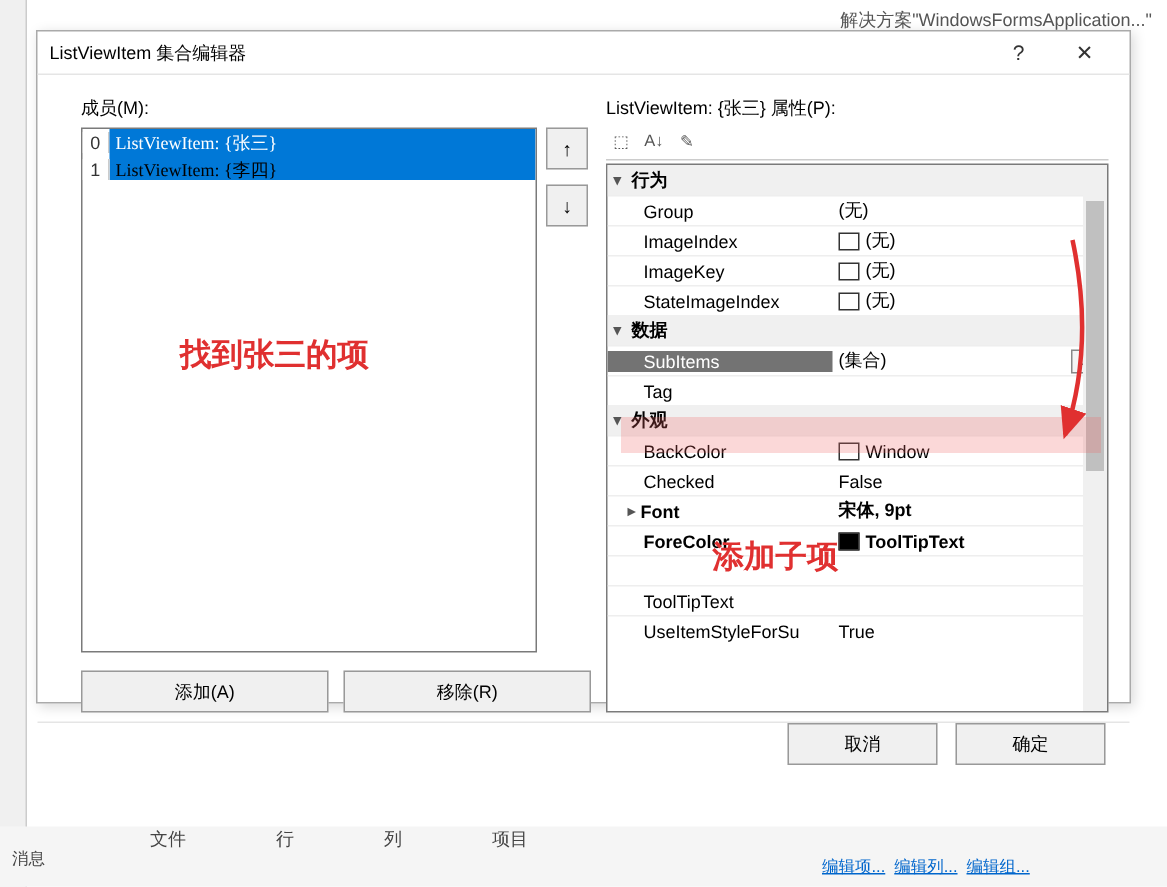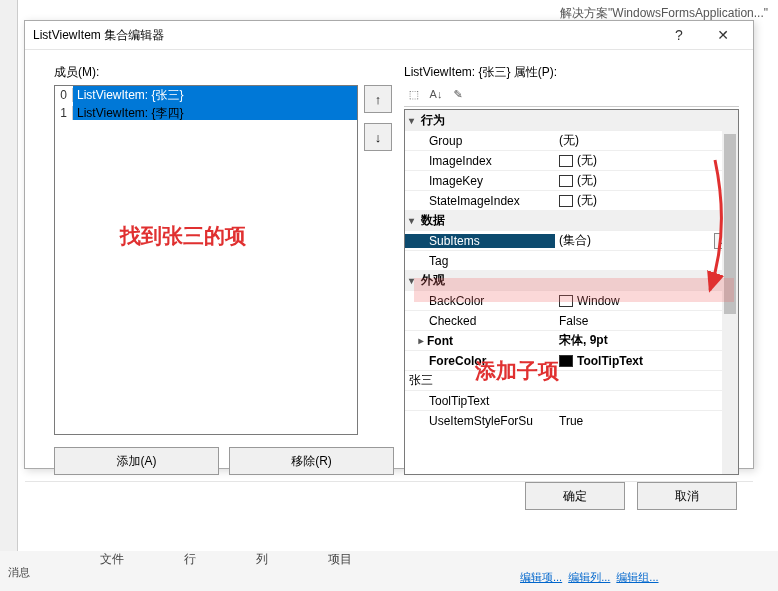--- a/index.html
+++ b/index.html
@@ -12,53 +12,53 @@
 .titlebar { height: 30px; display: flex; align-items: center; padding: 0 8px; border-bottom: 1px solid #e5e5e5; }
 .titlebar .title { flex: 1; font-size: 12px; color: #000; }
 .titlebar .tb-btn { width: 44px; height: 28px; display: flex; align-items: center; justify-content: center; font-size: 14px; color: #333; cursor: pointer; }
 .content { flex: 1; display: flex; padding: 14px 14px 6px 18px; gap: 10px; }
 .left-pane { width: 340px; display: flex; flex-direction: column; margin-left: 11px; }
 .lbl { margin-bottom: 4px; color: #000; }
 .members-row { display: flex; gap: 6px; flex: 1; }
 .members-list { flex: 1; border: 1px solid #7a7a7a; background: #fff; height: 350px; overflow: auto; }
 .member-item { display: flex; height: 18px; align-items: center; cursor: pointer; }
 .member-item .idx { width: 18px; text-align: center; border-right: 1px solid #ccc; background: #fff; color: #333; }
-.member-item .txt { flex: 1; padding: 16px 4px; color: #000; }
+.member-item .txt { flex: 1; padding: 16px 4px; color: #000; font-family: Liberation Serif, serif; }
 .member-item.sel .txt { background: #0078d7; color: #fff; }
 .arrow-col { width: 30px; display: flex; flex-direction: column; gap: 10px; }
 .arrow-btn { width: 28px; height: 28px; border: 1px solid #999; background: #f0f0f0; display: flex; align-items: center; justify-content: center; cursor: pointer; font-size: 13px; }
 .left-buttons { display: flex; gap: 10px; margin-top: 12px; }
 .btn { border: 1px solid #999; background: #f0f0f0; height: 28px; display: flex; align-items: center; justify-content: center; cursor: pointer; flex: 1; }
 .right-pane { flex: 1; display: flex; flex-direction: column; }
 .prop-toolbar { display: flex; gap: 2px; margin-bottom: 2px; border-bottom: 1px solid #ccc; padding-bottom: 3px; }
 .tb-icon { width: 20px; height: 18px; border: 1px solid transparent; display: flex; align-items: center; justify-content: center; color: #555; cursor: pointer; font-size: 11px; }
 .prop-grid { flex: 1; border: 1px solid #7a7a7a; background: #fff; overflow-y: auto; position: relative; }
 .prop-cat { display: flex; align-items: center; background: #f0f0f0; height: 20px; padding-left: 4px; font-weight: bold; color: #000; cursor: pointer; }
 .prop-cat .exp { width: 12px; font-size: 10px; color: #555; }
 .prop-row { display: flex; height: 20px; align-items: center; border-top: 1px solid #eee; }
 .prop-row .k { width: 150px; padding-left: 24px; color: #000; display: flex; align-items: center; text-align: center; }
 .prop-row .k .exp { width: 12px; margin-left: -14px; font-size: 10px; color: #555; }
 .prop-row .v { flex: 1; padding-left: 4px; color: #000; display: flex; align-items: center; gap: 4px; }
 .prop-row.bold .v, .prop-row.bold .k { font-weight: bold; }
-.prop-row.hl .k { background: #0c4a6e; color: #fff; }
+.prop-row.hl .k { background: #737373; color: #fff; }
 .swatch { width: 14px; height: 12px; border: 1px solid #333; display: inline-block; }
 .swatch.black { background: #000; }
 .swatch.window { background: #fff; }
 .ellipsis-btn { width: 20px; height: 16px; border: 1px solid #888; background: #f5f5f5; display: flex; align-items: center; justify-content: center; font-size: 10px; margin-left: auto; margin-right: 4px; cursor: pointer; }
 .scrollbar-v { position: absolute; right: 0; top: 0; width: 16px; height: 100%; background: #f0f0f0; }
 .scrollbar-v .thumb { position: absolute; left: 2px; top: 24px; width: 12px; height: 180px; background: #c0c0c0; }
 .footer { height: 50px; display: flex; align-items: center; justify-content: flex-end; gap: 12px; padding: 0 16px; border-top: 1px solid #e5e5e5; }
 .footer .btn { flex: 0 0 100px; }
 .annotation { position: absolute; color: #e03030; font-size: 21px; font-weight: bold; pointer-events: none; margin-top: 32px; }
 .ann1 { left: 120px; top: 190px; }
 .ann2 { left: 475px; top: 325px; }
 .hl-overlay { position: absolute; background: rgba(240,100,100,0.25); pointer-events: none; }
 .hlA { left: 414px; top: 278px; width: 320px; height: 24px; }
 .arrow-svg { position: absolute; left: 620px; top: 150px; width: 130px; height: 170px; pointer-events: none; }
-.links-bottom { position: absolute; left: 520px; bottom: 6px; display: flex; gap: 6px; }
+.links-bottom { position: absolute; left: 548px; bottom: 6px; display: flex; gap: 6px; }
 .links-bottom a { color: #0066cc; text-decoration: underline; font-size: 11px; }
 .bg-l2 { position: absolute; left: 0; bottom: 8px; width: 30px; height: 18px; color: #444; font-size: 11px; text-align: right; }
 .bg-cols { position: absolute; left: 100px; bottom: 23px; display: flex; gap: 60px; color: #444; font-size: 11px; }
 </style>
 </head>
 <body>
 
 <div class="bg-strip">
   <div class="bg-left"></div>
   <div class="hint-ext">解决方案"WindowsFormsApplication..."</div>
@@ -188,37 +188,36 @@
             <div class="v">宋体, 9pt</div>
           </div>
         <div class="prop-row bold">
             <div class="k">ForeColor</div>
             <div class="v">
               <span class="swatch black"></span>
               <span>ToolTipText</span>
             </div>
           </div>
         <div class="prop-row">
-            <div class="v">张三</div>
           </div>
         <div class="prop-row">
             <div class="k">ToolTipText</div>
             <div class="v"></div>
           </div>
         <div class="prop-row">
             <div class="k">UseItemStyleForSu</div>
             <div class="v">True</div>
           </div>
       </div>
     </div>
   </div>
 
   <div class="footer">
+    <div class="btn">取消</div>
     <div class="btn">确定</div>
-    <div class="btn">取消</div>
   </div>
 </div>
 
 <div class="annotation ann1">找到张三的项</div>
 <div class="annotation ann2">添加子项</div>
 <div class="hl-overlay hlA"></div>
 <svg class="arrow-svg" viewBox="0 0 130 170">
   <defs>
       <marker id="ah" markerWidth="10" markerHeight="10" refX="6" refY="3" orient="auto">
         <path d="M0,0 L7,3 L0,6 Z" fill="#e03030"></path>

